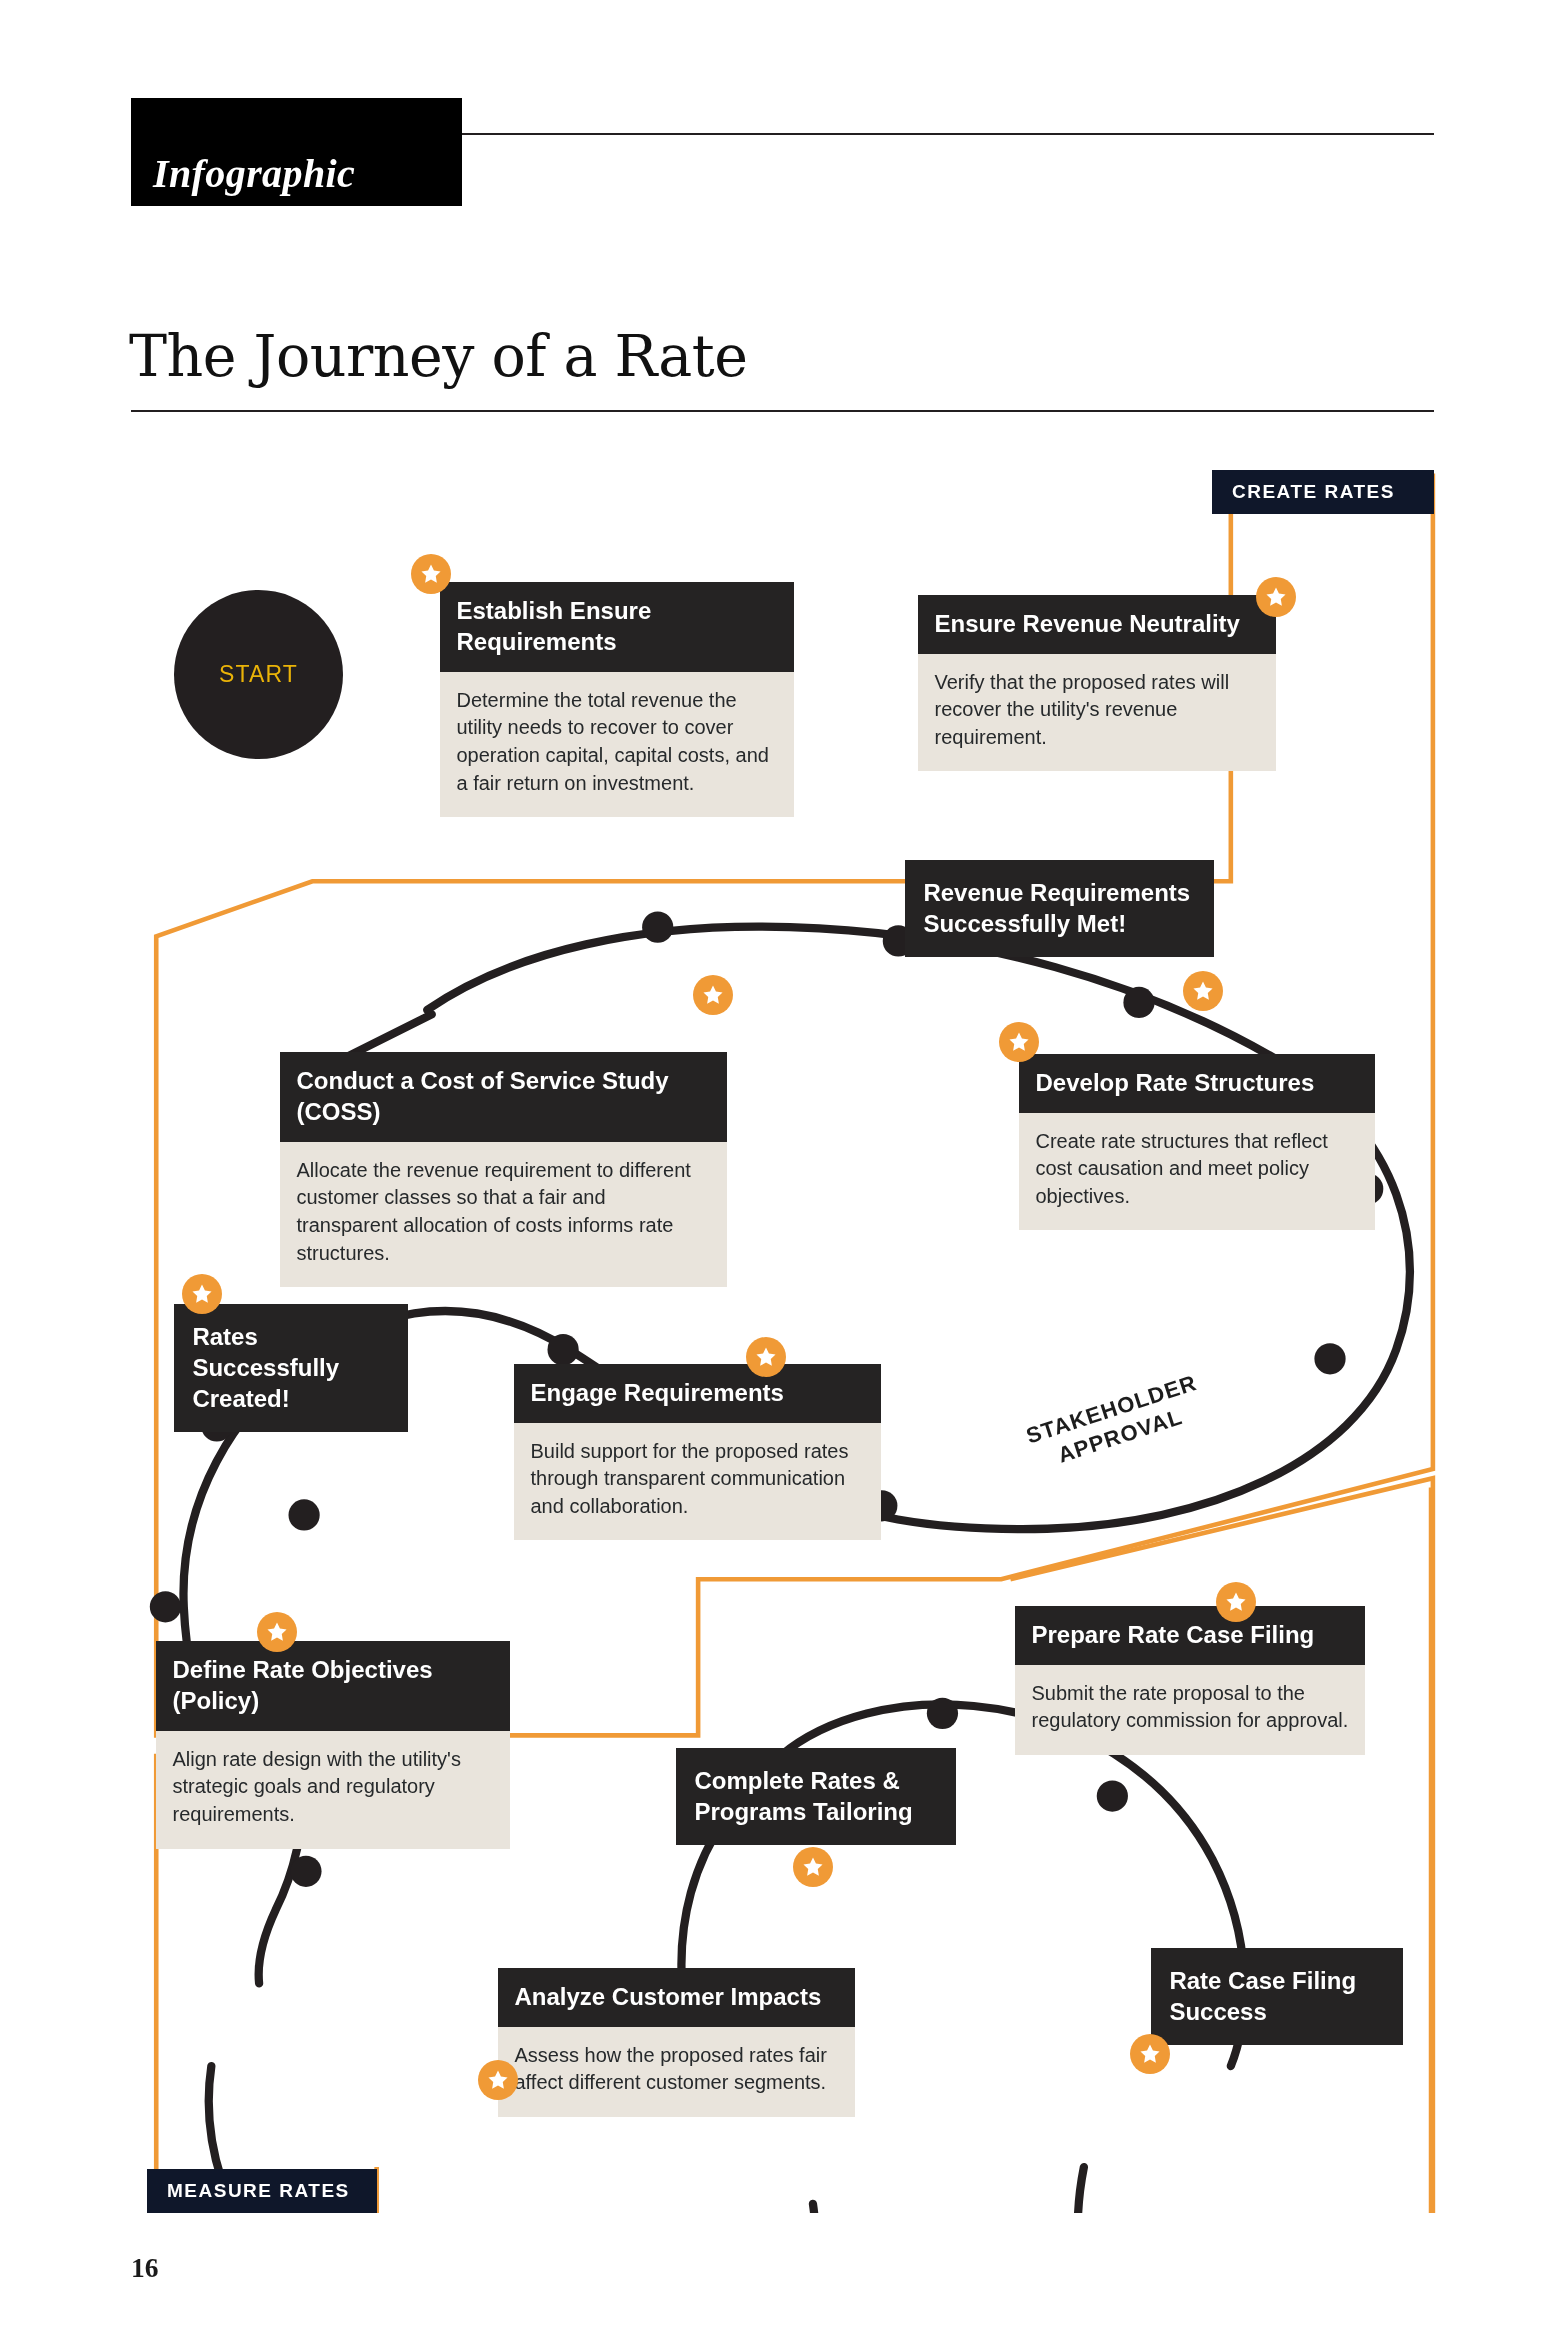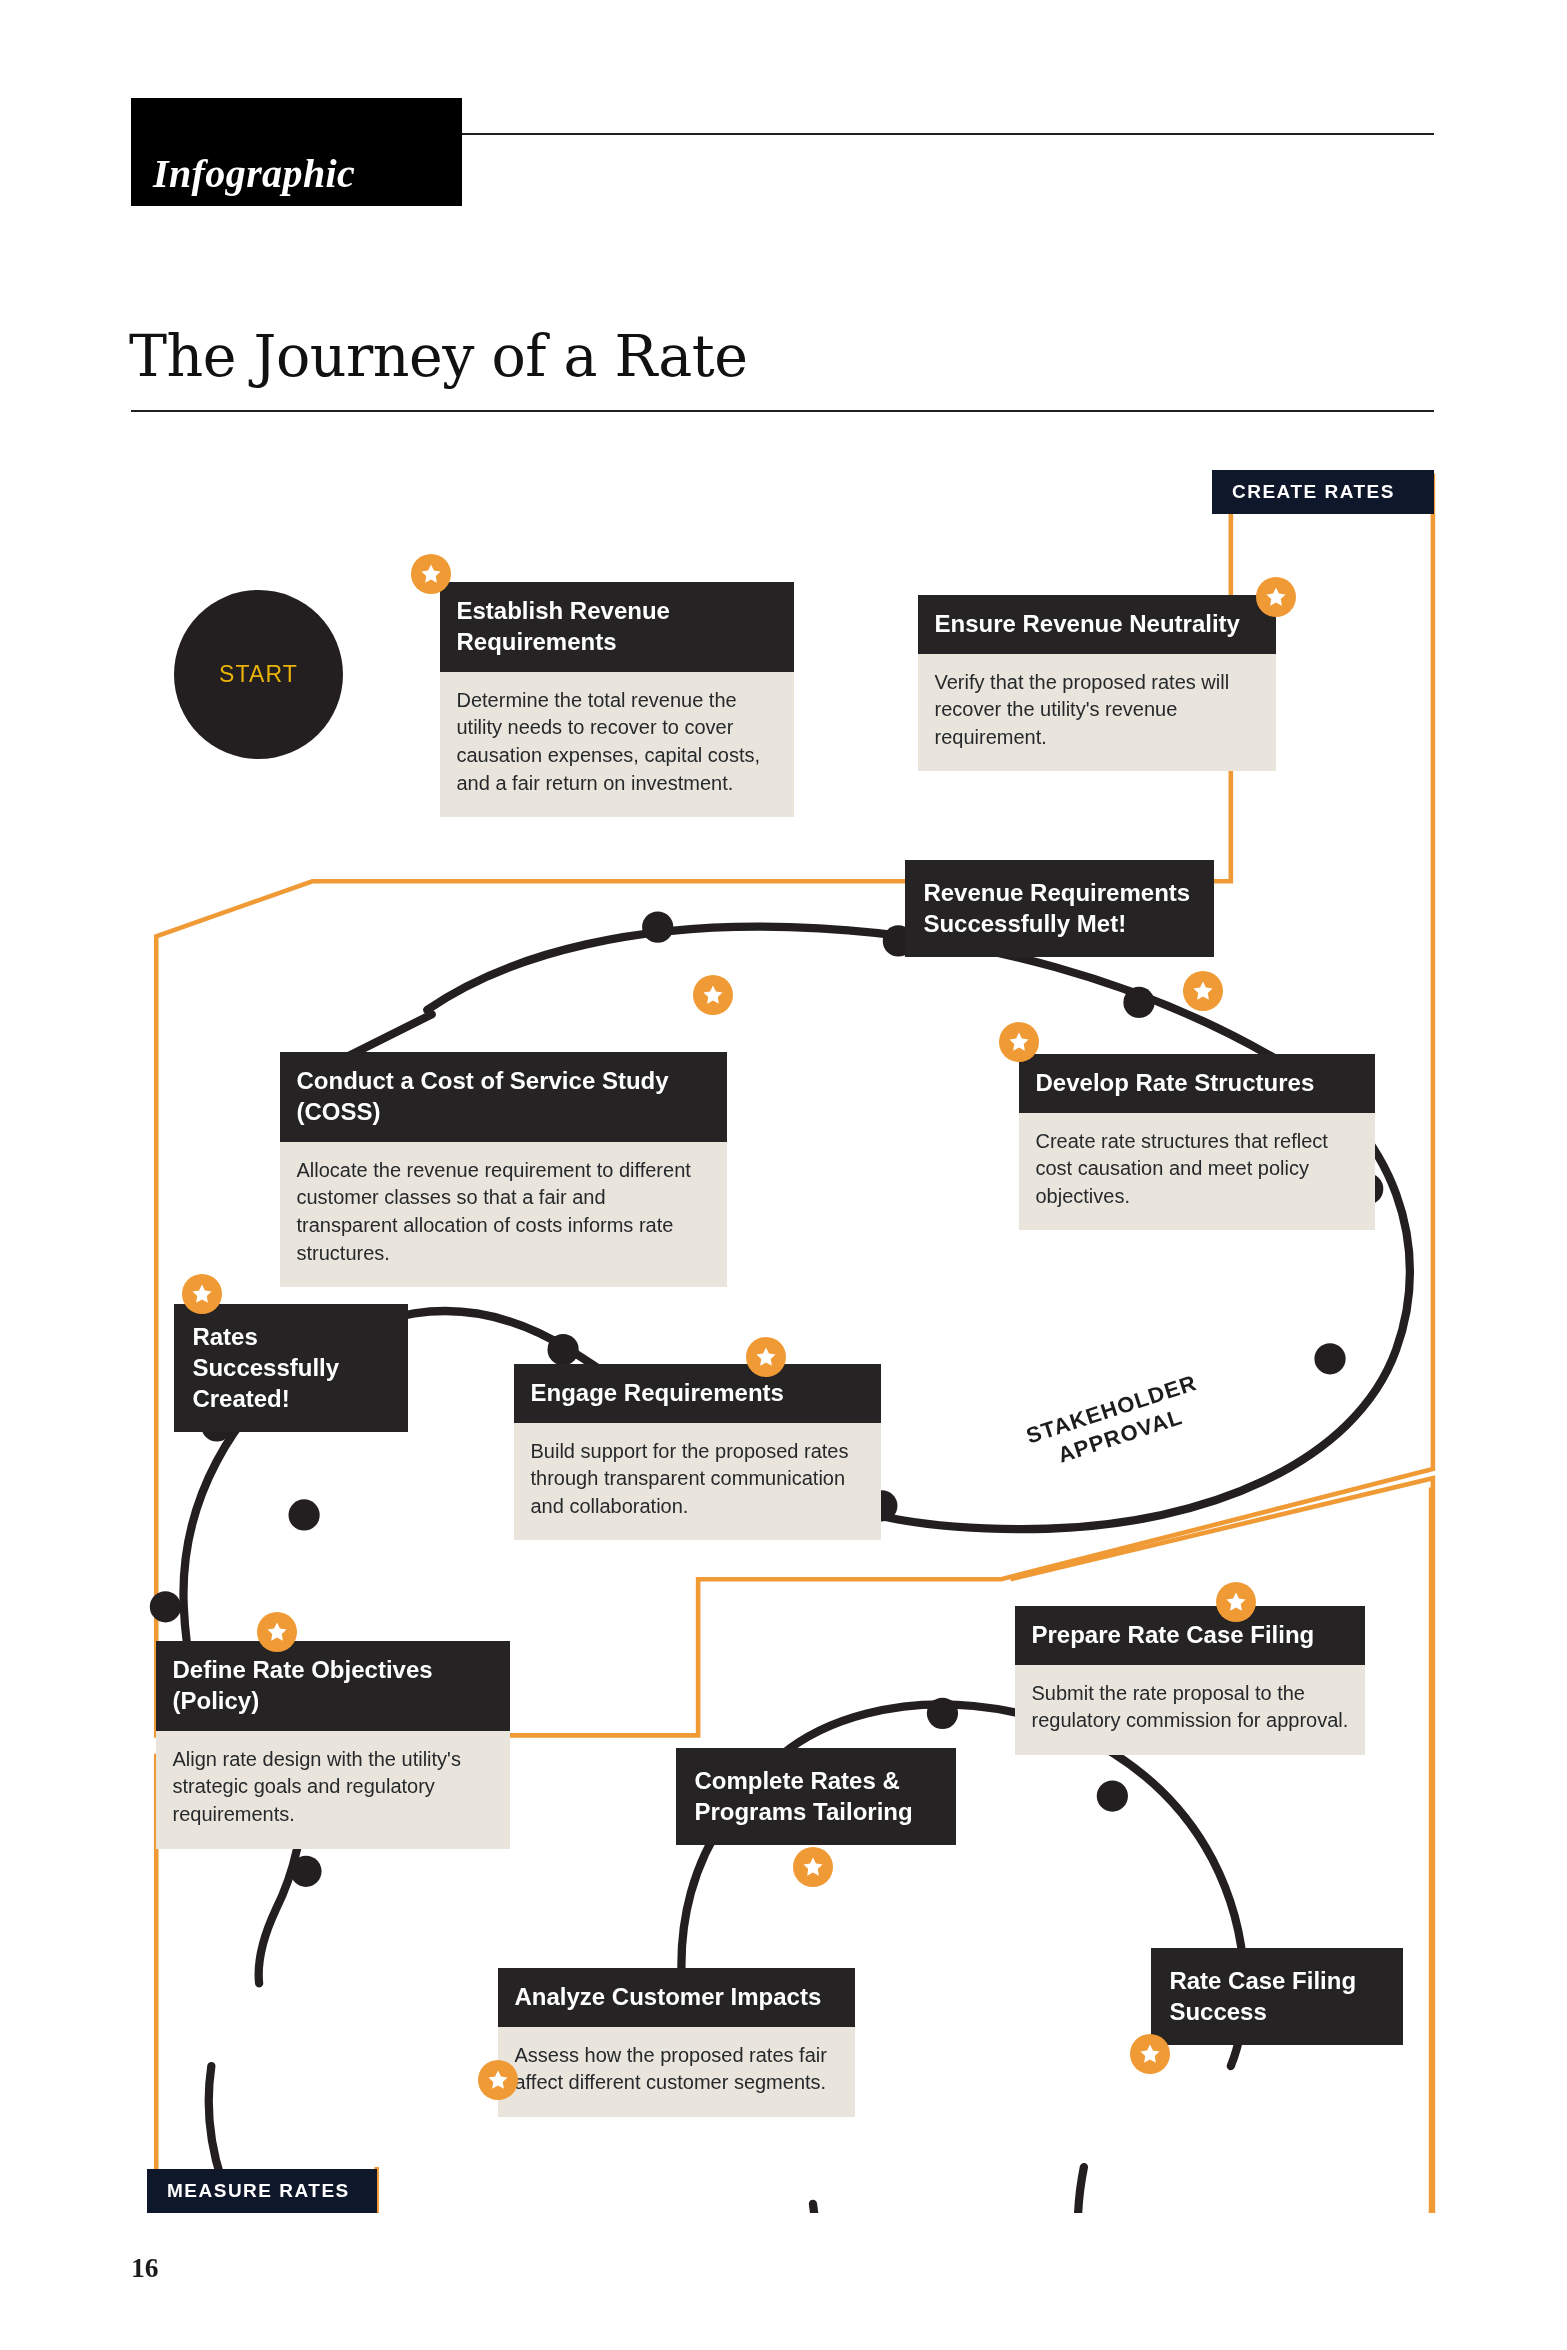--- a/index.html
+++ b/index.html
@@ -286,22 +286,22 @@
 
   <div class="section-badge" id="badge-create">CREATE RATES</div>
 
   <div class="section-badge" id="badge-measure">MEASURE RATES</div>
 
   <div id="start-node">
     <span id="start-label">START</span>
   </div>
 
   <div class="card" style="left:440px; top:582px; width:354px;">
-    <div class="card-head">Establish Revenue Requirements</div>
-    <div class="card-body">Determine the total revenue the utility needs to recover to cover causation expenses, capital costs, and a fair return on investment.</div>
+    <div class="card-head">Establish Ensure Requirements</div>
+    <div class="card-body">Determine the total revenue the utility needs to recover to cover operation capital, capital costs, and a fair return on investment.</div>
   </div>
   <div class="star-badge" style="left:411px; top:554px;">
     <svg width="22" height="22" viewBox="0 0 24 24">
         <path fill="#ffffff" d="M12 1.6l3.2 6.6 7.2 1-5.2 5.1 1.2 7.2-6.4-3.4-6.4 3.4 1.2-7.2L1.6 9.2l7.2-1z"></path>
       </svg>
   </div>
 
   <div class="card" style="left:918px; top:595px; width:358px;">
     <div class="card-head">Ensure Revenue Neutrality</div>
     <div class="card-body">Verify that the proposed rates will recover the utility's revenue requirement.</div>

